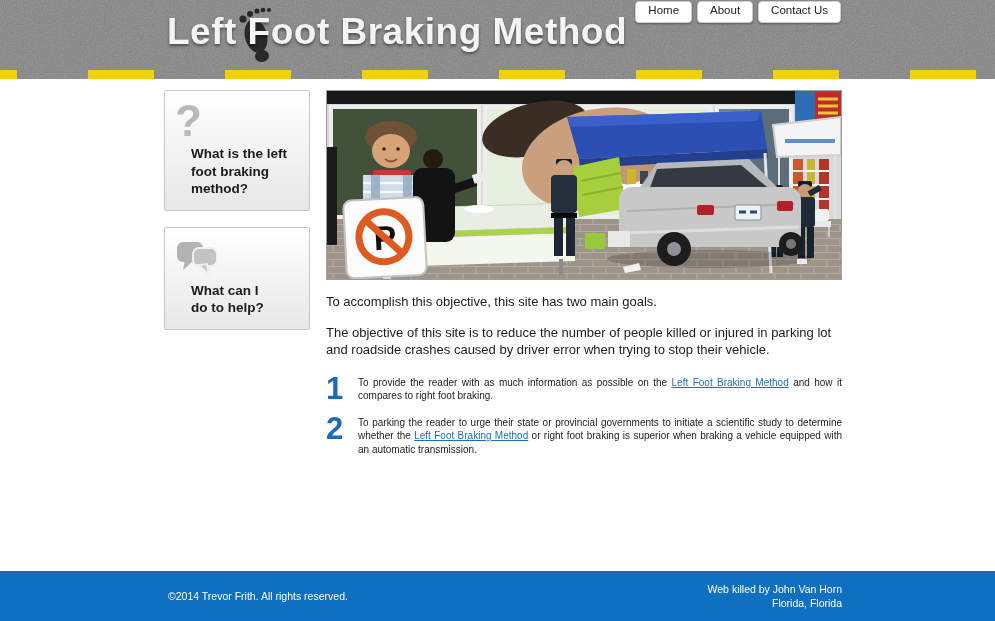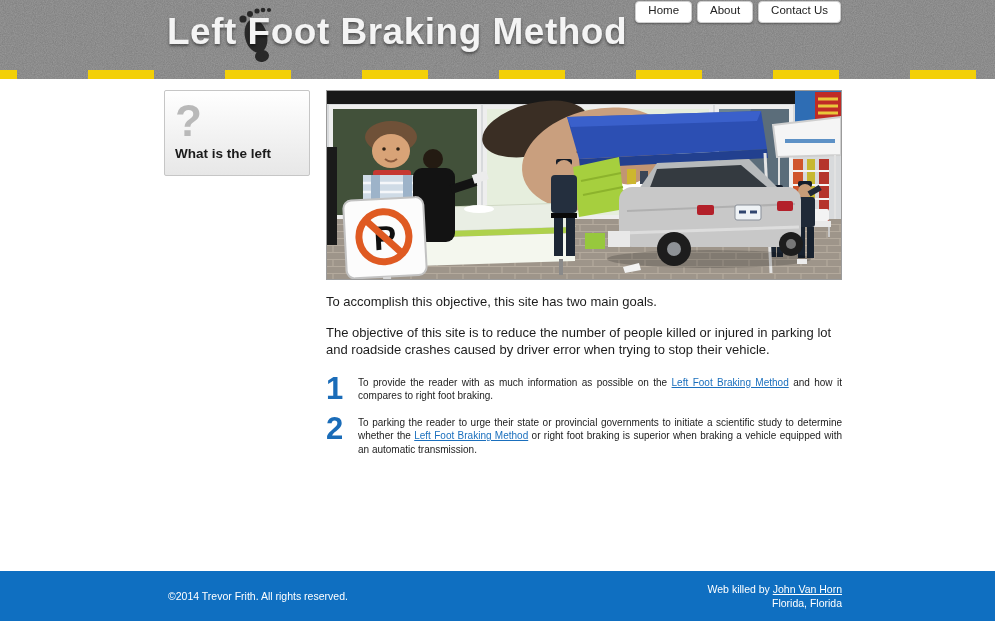--- a/index.html
+++ b/index.html
@@ -37,21 +37,21 @@
 
   
   .side-box {
     border:1px solid #c6c6c6; border-radius:2px;
     background:linear-gradient(#ffffff,#e7e7e7);
     padding:8px 10px 12px; margin-bottom:16px; cursor:pointer;
   }
   .side-icon-area { height:46px; padding-top:2px; }
   .q-glyph { font-size:44px; font-weight:bold; color:#b9b9b9; line-height:0.9; display:inline-block; }
   .side-label { font-weight:bold; font-size:13.5px; color:#1b1b1b; line-height:1.3; }
-  .side-label span { display:block; }
+  .side-label span { display:block;margin-left:16px; }
 
   
   .photo { margin:0; width:516px; height:190px; border:1px solid #9b9b9b; background:#dfe2e4; }
   .photo svg { display:block; }
 
   
   .intro { font-size:13px; line-height:1.35; margin:13px 0 0; }
 
   
   .goals { list-style:none; margin:17px 0 0; padding:0; }
@@ -60,21 +60,21 @@
   .goal-text { font-size:10px; line-height:1.35; text-align:justify; }
   .inline-link { color:#1a6fbd; text-decoration:underline; cursor:pointer; }
 
   
   .site-footer {
     position:absolute; left:0; right:0; bottom:0; height:50px; background:#0f6fc1;
     color:#ffffff; font-size:10.5px; display:flex; justify-content:space-between;
     align-items:center; padding:0 153px 0 168px;
   }
   .credit { text-align:right; line-height:1.35; }
-  .credit a { color:#ffffff; text-decoration:underline; cursor:pointer;margin-top:36px; }
+  .credit a { color:#ffffff; cursor:pointer;margin-top:36px; }
 </style>
 <title>Left Foot Braking Method</title></head>
 <body>
 
 <header class="site-header">
   <svg class="grain" preserveAspectRatio="none">
     <filter id="asphalt" x="0" y="0" width="100%" height="100%">
       <feTurbulence type="fractalNoise" baseFrequency="0.9" numOctaves="3"></feTurbulence>
       <feColorMatrix type="matrix" values="0 0 0 0 0.47  0 0 0 0 0.47  0 0 0 0 0.47  0 0 0 0.55 0"></feColorMatrix>
     </filter>
@@ -108,23 +108,44 @@
 
 <div class="layout">
 
   <aside class="sidebar">
     <div class="side-box">
       <div class="side-icon-area">
         <span class="q-glyph">?</span>
       </div>
       <div class="side-label">
         <span>What is the left</span>
+        <span>foot braking method?</span>
       </div>
     </div>
 
+    <div class="side-box">
+      <div class="side-icon-area">
+        <span>
+          <svg width="52" height="42" viewBox="0 0 52 42">
+            <g fill="#b2b2b2">
+              <rect x="2" y="4" width="26" height="20" rx="6"></rect>
+              <path d="M10 22 L8 32 L18 23 Z"></path>
+            </g>
+            <g fill="#c3c3c3" stroke="#f0f0f0" stroke-width="2">
+              <rect x="18" y="10" width="24" height="18" rx="6"></rect>
+              <path d="M32 26 L34 37 L24 27 Z"></path>
+            </g>
+          </svg>
+        </span>
+      </div>
+      <div class="side-label">
+        <span>What can I</span>
+        <span>do to help?</span>
+      </div>
+    </div>
   </aside>
 
   <section class="content">
 
     <figure class="photo" aria-label="Police officers and a silver sedan under a blue canopy tent crashed against a storefront; a no-parking sign stands on the brick sidewalk in the foreground">
       <svg width="514" height="188" viewBox="0 0 514 188">
         <defs>
           <pattern id="brick" width="26" height="14" patternUnits="userSpaceOnUse">
             <rect width="26" height="14" fill="#9e958a"></rect>
             <path d="M0 0.5h26 M0 7.5h26 M6 0v7 M19 7v7" stroke="#b4aa9d" stroke-width="1.2" fill="none"></path>

